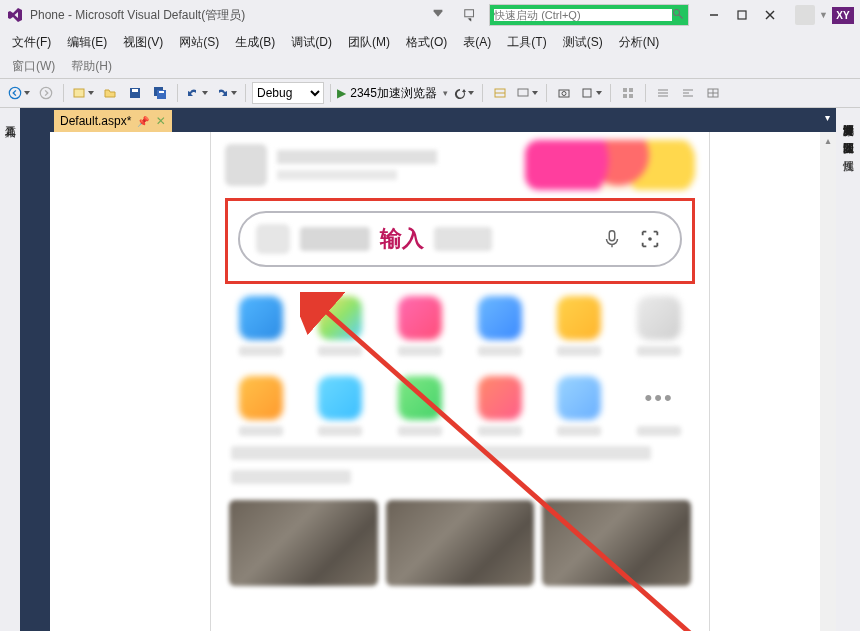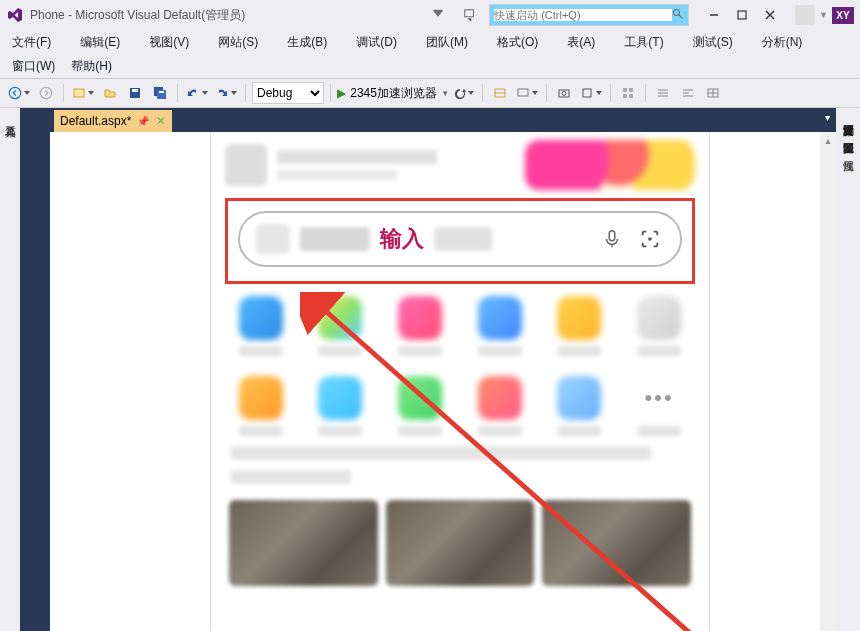--- a/index.html
+++ b/index.html
@@ -4,33 +4,33 @@
 <style>
 * { margin: 0; padding: 0; box-sizing: border-box; font-family: "Microsoft YaHei", "Segoe UI", sans-serif; }
 body { width: 860px; height: 631px; background: #eeeef2; overflow: hidden; position: relative; }
 
 
 .titlebar { height: 30px; background: #eeeef2; display: flex; align-items: center; padding: 0 6px; gap: 6px; font-size: 12px; color: #525252; }
 .titlebar .vs-logo { width: 18px; height: 18px; display: inline-flex; align-items: center; justify-content: center; }
 .titlebar .title-text { flex: 0 0 auto; }
 .titlebar .spacer { flex: 1; }
 .titlebar .icon-btn { width: 26px; height: 22px; display: inline-flex; align-items: center; justify-content: center; color: #525252; }
-.titlebar .search-box { width: 200px; height: 22px; background: #7dd3fc; border: 1px solid #ccc; display: flex; align-items: center; padding: 0 4px; font-size: 11px; }
+.titlebar .search-box { width: 200px; height: 22px; background: #22c55e; border: 1px solid #ccc; display: flex; align-items: center; padding: 0 4px; font-size: 11px; }
 .titlebar .search-box input { flex: 1; border: none; outline: none; font-size: 11px; color: #999; }
 .titlebar .win-btns { display: flex; gap: 2px; margin-left: 6px; }
 .titlebar .win-btn { width: 26px; height: 20px; display: inline-flex; align-items: center; justify-content: center; font-size: 12px; }
 .titlebar .user-area { display: flex; align-items: center; gap: 4px; margin-left: 6px; }
 .titlebar .avatar { width: 20px; height: 20px; background: #ddd; border-radius: 2px; }
 .titlebar .xy-badge { width: 22px; height: 17px; background: #68217a; color: #fff; font-size: 10px; display: inline-flex; align-items: center; justify-content: center; font-weight: bold; }
 
 
-.menubar { height: 24px; background: #eeeef2; display: flex; align-items: center; padding: 0 4px; font-size: 12px; gap: 13px; }
+.menubar { height: 24px; background: #eeeef2; display: flex; align-items: center; padding: 0 4px; font-size: 12px; }
 .menubar .menu-item { padding: 3px 8px; color: #1e1e1e; cursor: default; }
 .menubar2 { height: 24px; background: #eeeef2; display: flex; align-items: center; padding: 0 4px; font-size: 12px; }
-.menubar2 .menu-item { padding: 3px 8px; color: #0f172a; }
+.menubar2 .menu-item { padding: 3px 8px; color: #737373; }
 
 
 .toolbar { height: 30px; background: #eeeef2; border-top: 1px solid #ccc; border-bottom: 1px solid #ccc; display: flex; align-items: center; padding: 0 6px; gap: 3px; font-size: 12px; }
 .toolbar .tbtn { min-width: 22px; height: 22px; display: inline-flex; align-items: center; justify-content: center; padding: 0 2px; color: #333; }
 .toolbar .tbtn.drop::after { content: ""; width: 0; height: 0; border-left: 3px solid transparent; border-right: 3px solid transparent; border-top: 4px solid #555; margin-left: 2px; }
 .toolbar .sep { width: 1px; height: 18px; background: #ccc; margin: 0 3px; }
 .toolbar select.cfg { height: 22px; border: 1px solid #ccc; background: #fff; font-size: 12px; }
 .toolbar .run-area { display: flex; align-items: center; gap: 4px; }
 .toolbar .play-icon { color: #388a34; font-size: 12px; }
 

